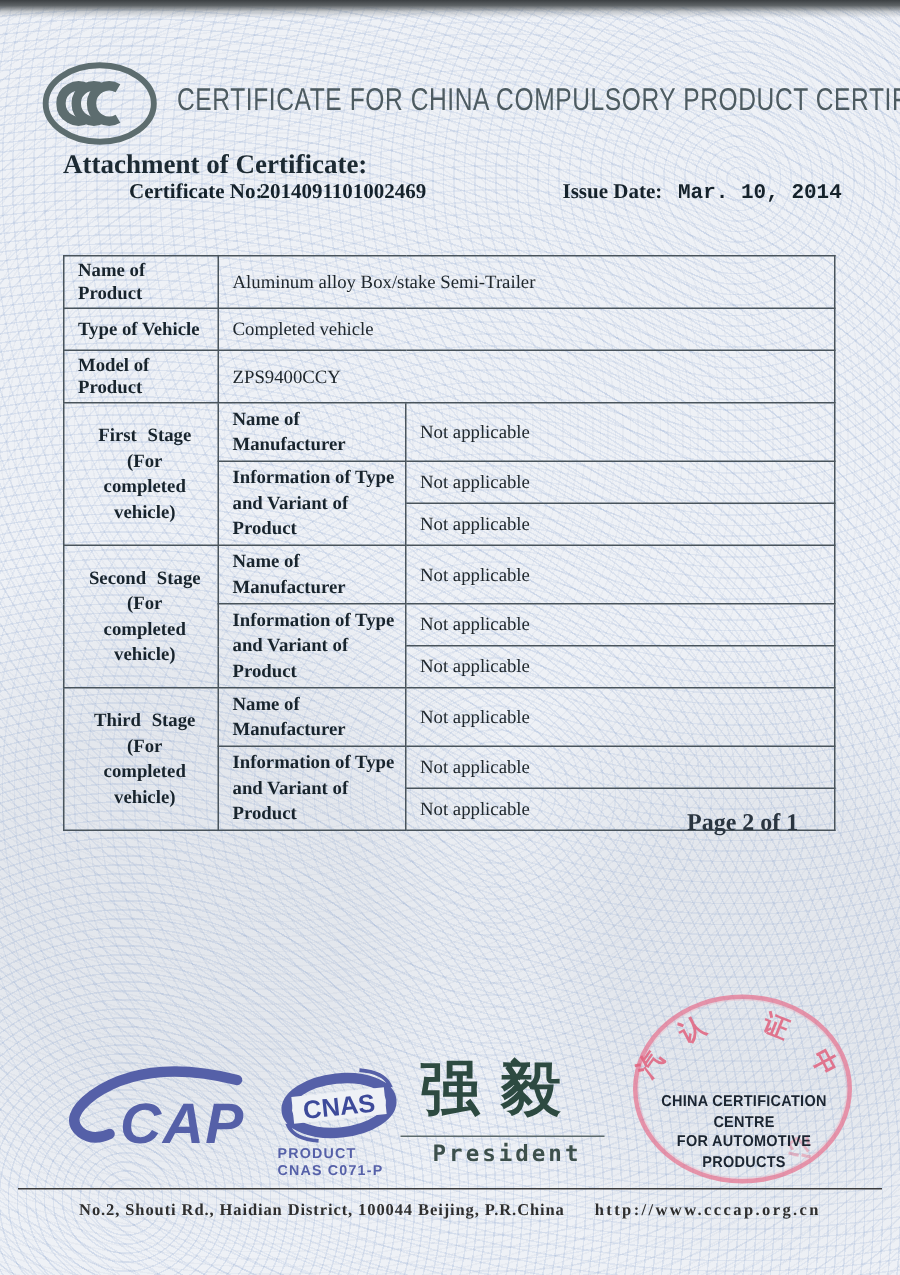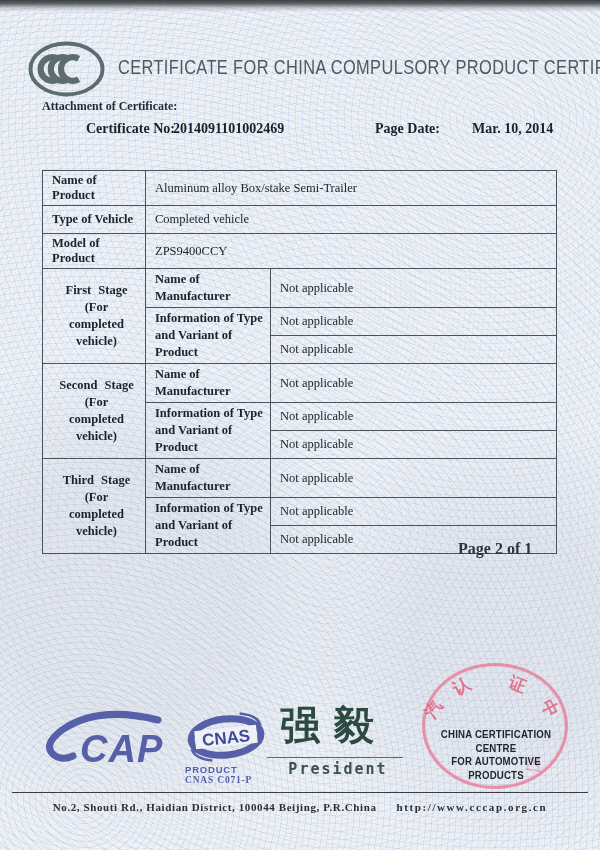--- a/index.html
+++ b/index.html
@@ -14,26 +14,26 @@
       repeating-radial-gradient(circle at 30% 34%, rgba(140,155,185,0.08) 0 1px, transparent 1px 5px),
       radial-gradient(circle at 20% 70%, rgba(130,140,155,0.10) 0 120px, transparent 240px),
       radial-gradient(circle at 85% 75%, rgba(130,140,155,0.10) 0 100px, transparent 220px);
   }
   .abs{position:absolute;}
   .top-shade{left:0;top:0;width:600px;height:12px;
     background:linear-gradient(#3c4043 0%, #5d6265 30%, rgba(120,126,130,0.35) 65%, rgba(160,166,170,0) 100%);}
   .title{left:118px;top:55px;width:460px;font-family:"Liberation Sans",sans-serif;
     font-size:21px;font-weight:400;color:#4d5b61;white-space:nowrap;
     transform:scaleX(0.78);transform-origin:left center;letter-spacing:0.5px;}
-  .attachment{left:42px;top:99px;font-size:12px;font-weight:bold;color:#1c2a33;}
+  .attachment{left:42px;top:99px;font-size:18px;font-weight:bold;color:#1c2a33;}
   .cert-line{left:0;top:121px;width:600px;font-size:14px;font-weight:bold;color:#15222b;}
   .cert-no-label{position:absolute;left:86px;top:0;}
   .cert-no-value{position:absolute;left:173px;top:0;}
   .issue-label{position:absolute;left:375px;top:0;}
-  .issue-value{position:absolute;left:472px;top:0;}
+  .issue-value{position:absolute;left:452px;top:0;font-family:Liberation Mono, monospace;}
 
   table.cert{position:absolute;left:42px;top:170px;border-collapse:collapse;table-layout:fixed;width:514px;}
   table.cert td{border:1.4px solid #49545c;vertical-align:middle;font-size:12.5px;
     padding:2px 4px 2px 9px;background:transparent;}
   table.cert tr{height:28px;}
   td.lbl{font-weight:bold;color:#18242d;}
   td.stageL{font-weight:bold;color:#18242d;padding-left:7px;padding-right:4px;line-height:17px;text-align:center;}
   td.stageL .jline{word-spacing:4px;}
   td.midL{font-weight:bold;color:#18242d;line-height:17px;margin-top:28px;}
   td.val{font-weight:normal;color:#20282e;}
@@ -79,21 +79,21 @@
     </g>
   </svg>
 
   <div class="abs title">CERTIFICATE FOR CHINA COMPULSORY PRODUCT CERTIFICATION</div>
 
   <div class="abs attachment">Attachment of Certificate:</div>
 
   <div class="abs cert-line">
     <span class="cert-no-label">Certificate No:</span>
     <span class="cert-no-value">2014091101002469</span>
-    <span class="issue-label">Page Date:</span>
+    <span class="issue-label">Issue Date:</span>
     <span class="issue-value">Mar. 10, 2014</span>
   </div>
 
   <table class="cert">
     <colgroup>
         <col style="width:103px">
         <col style="width:125px">
         <col style="width:286px">
       </colgroup>
     <tbody>
@@ -179,21 +179,21 @@
   <svg class="abs" style="left:186px;top:712px;" width="80" height="50" viewBox="0 0 80 50">
     <g transform="rotate(-6 40 25)">
       <ellipse cx="40" cy="25" rx="35" ry="18" fill="none" stroke="#5560a8" stroke-width="7"></ellipse>
       <rect x="9" y="16" width="62" height="18" fill="#eef1f6"></rect>
       <path d="M 56 3 Q 72 6 75 15 L 70 14" fill="none" stroke="#5560a8" stroke-width="2.5"></path>
       <path d="M 24 47 Q 8 44 5 35 L 10 36" fill="none" stroke="#5560a8" stroke-width="2.5"></path>
       <text x="40" y="31.5" text-anchor="middle" font-family="Liberation Sans, sans-serif" font-weight="bold" font-size="17" fill="#3d4a9a">CNAS</text>
     </g>
   </svg>
   <div class="abs cnas-sub" style="top:764px;">PRODUCT</div>
-  <div class="abs cnas-sub" style="top:775px;font-family:Liberation Serif, serif;">CNAS C071-P</div>
+  <div class="abs cnas-sub" style="top:775px;">CNAS C071-P</div>
 
   <div class="abs sig-name">强毅</div>
   <div class="abs sig-line"></div>
   <div class="abs sig-title">President</div>
 
   <div class="abs stamp">
     <span class="ring-char" style="left:0px;top:32px;transform:rotate(-55deg);">汽</span>
     <span class="ring-char" style="left:28px;top:9px;transform:rotate(-28deg);">认</span>
     <span class="ring-char" style="left:84px;top:7px;transform:rotate(22deg);">证</span>
     <span class="ring-char" style="left:116px;top:31px;transform:rotate(62deg);">中</span>

